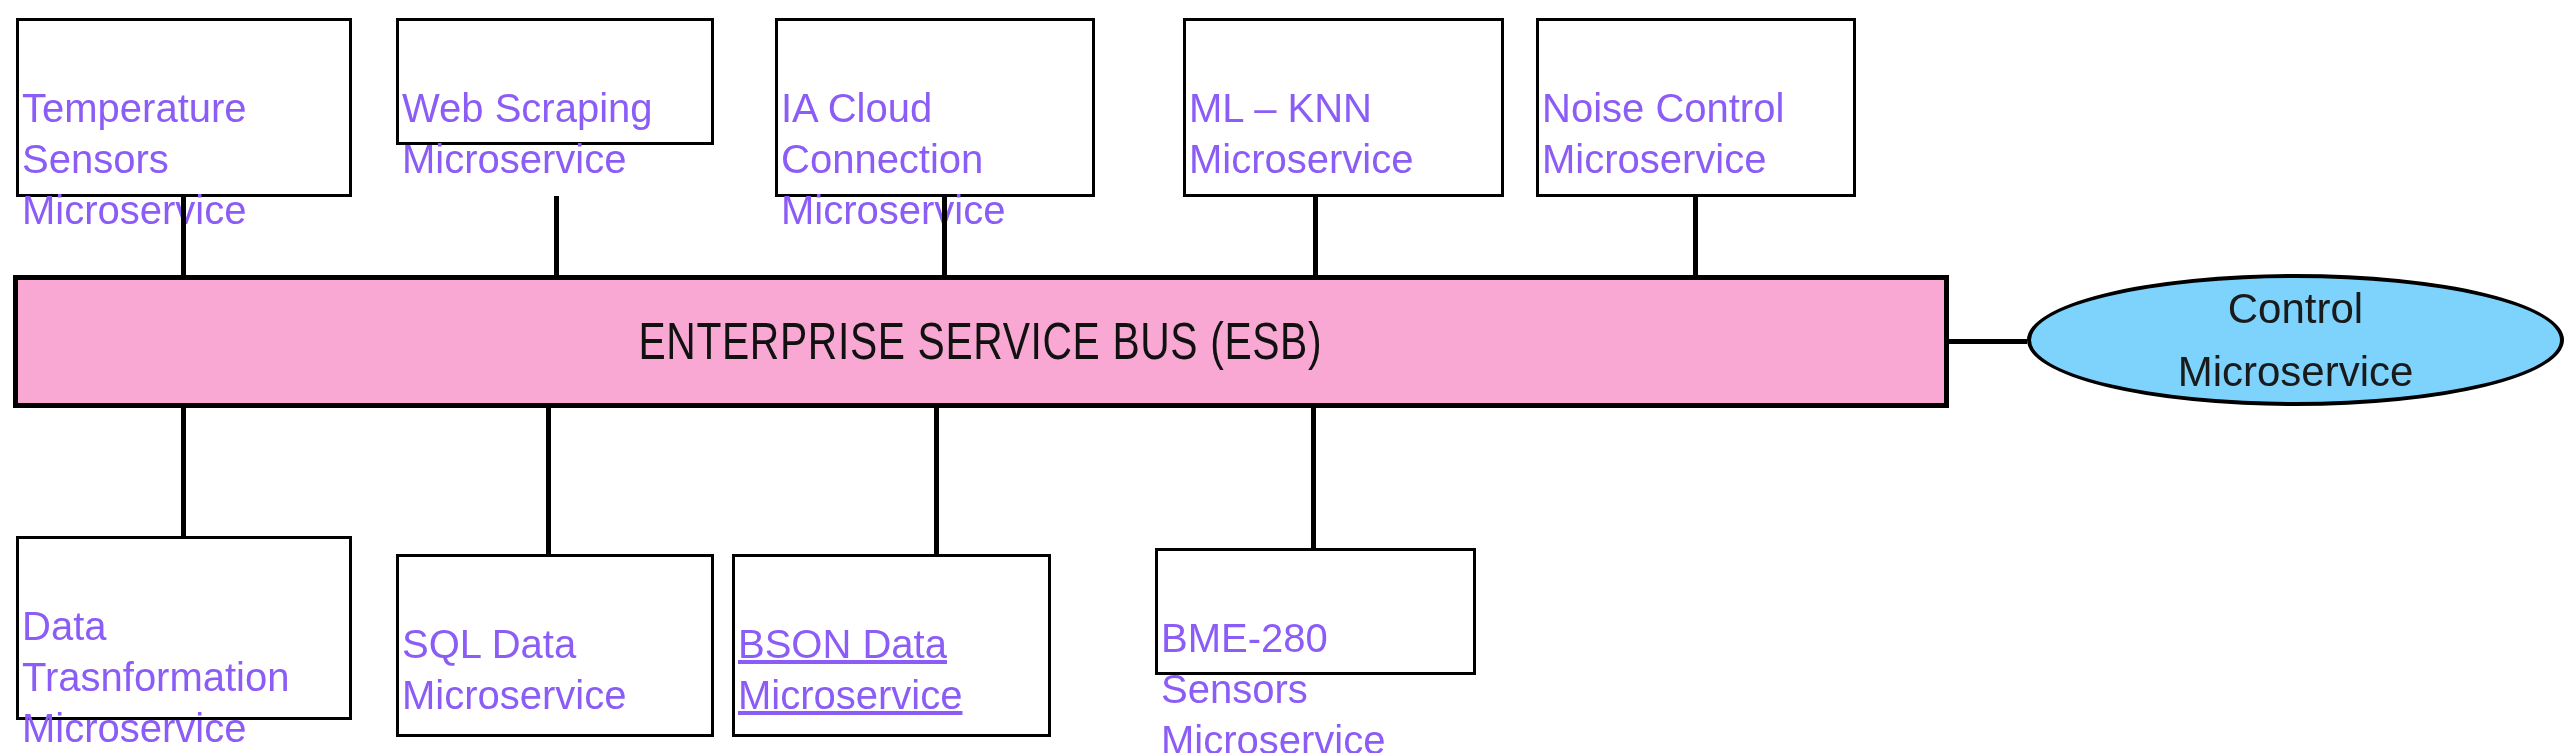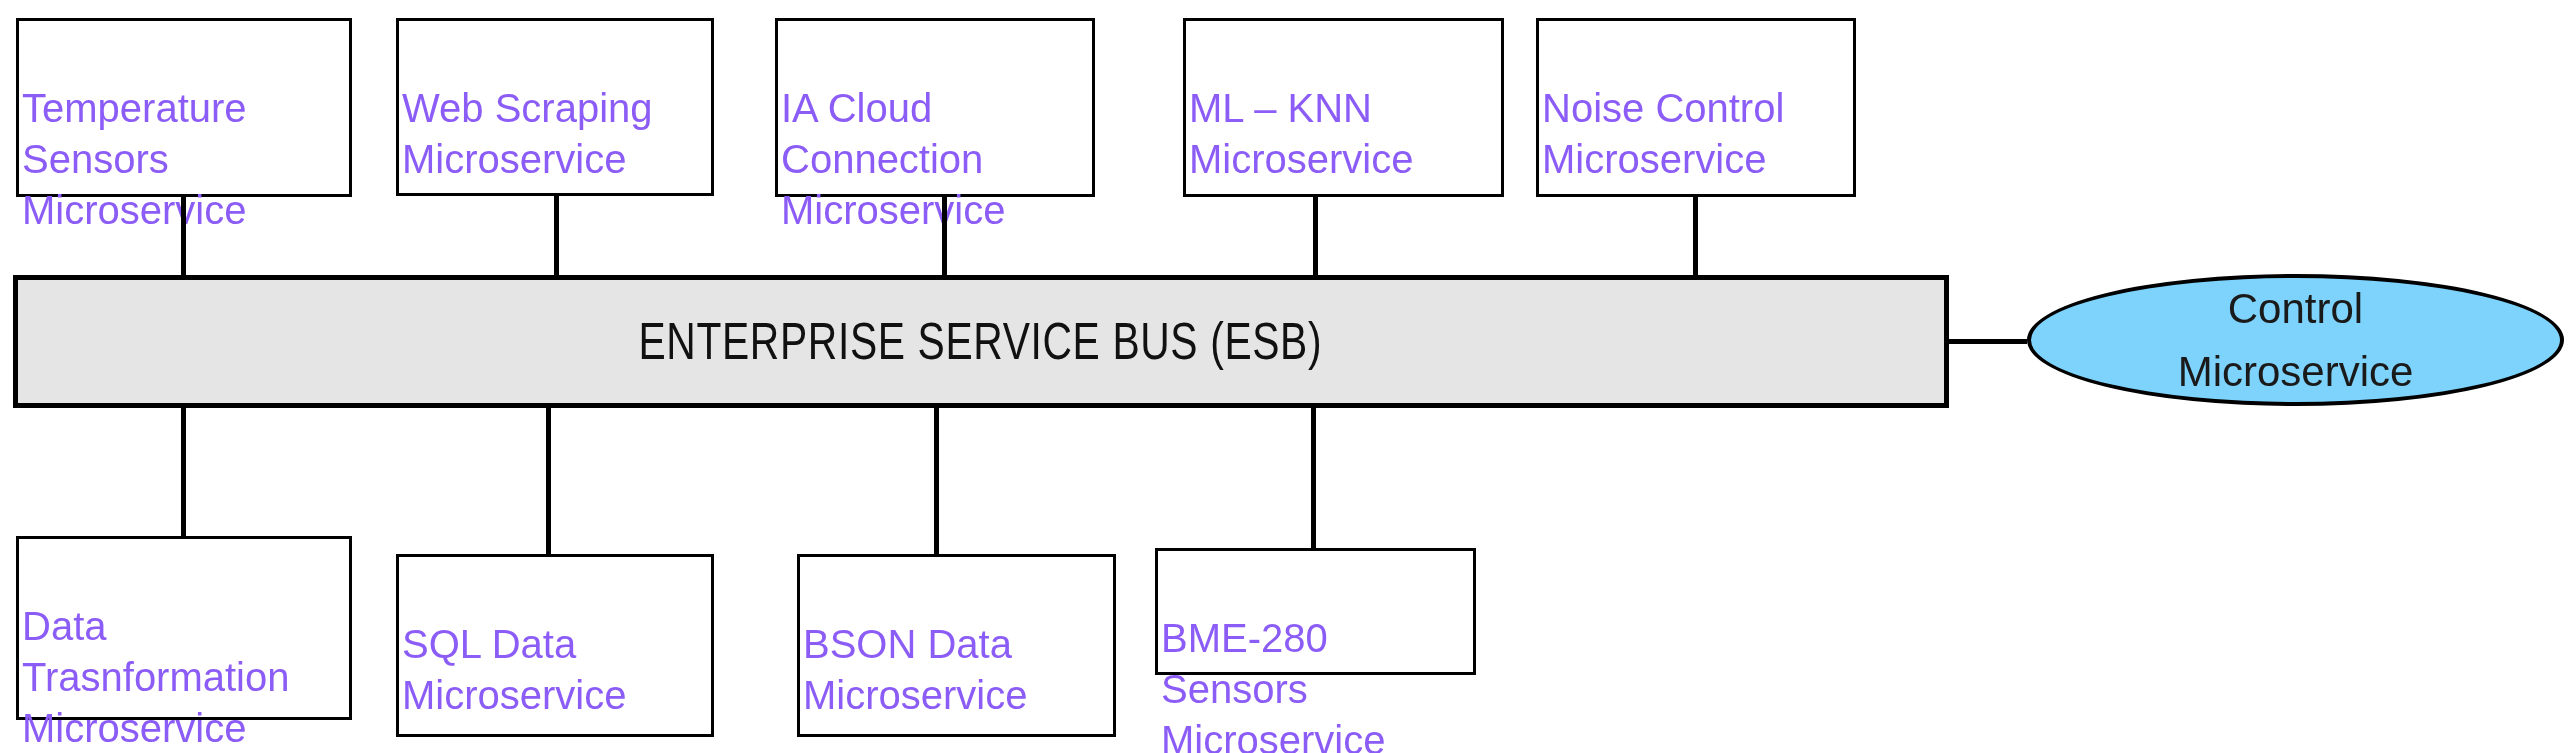--- a/index.html
+++ b/index.html
@@ -22,35 +22,35 @@
     background: #ffffff;
     border: 3.2px solid #000000;
     padding: 11px 3px;
     font-size: 40px;
     line-height: 51px;
     white-space: pre-line;
     color: #8b5cf6;
   }
   
   .t1 { left: 16px;   top: 18.3px; width: 336px; height: 179px; }
-  .t2 { left: 396px;  top: 18.3px; width: 318px; height: 178px; }
+  .t2 { left: 396px;  top: 18.3px; width: 318px; height: 127px; }
   .t3 { left: 775px;  top: 18.3px; width: 320px; height: 179px; }
   .t4 { left: 1155px; top: 18.3px; width: 321px; height: 179px; margin-left: 28px; }
   .t5 { left: 1536px; top: 18.3px; width: 320px; height: 179px; }
   
   .b1 { left: 16px;   top: 536px; width: 336px; height: 184px; }
   .b2 { left: 396px;  top: 554px; width: 318px; height: 183px; }
-  .b3 { left: 797px;  top: 554px; width: 319px; height: 183px; }
+  .b3 { left: 732px;  top: 554px; width: 319px; height: 183px; text-decoration: underline; }
   .b4 { left: 1155px; top: 548px; width: 321px; height: 127px; }
   
   .esb {
     position: absolute;
     box-sizing: border-box;
     left: 12.7px; top: 275px; width: 1936px; height: 133px;
-    background: #e5e5e5;
+    background: #f9a8d4;
     border: 5.6px solid #000000;
     display: flex;
     align-items: center;
     justify-content: center;
   }
   .esb-label {
     font-size: 51px;
     letter-spacing: 0.8px;
     transform: scaleX(0.8);
     transform-origin: center;

